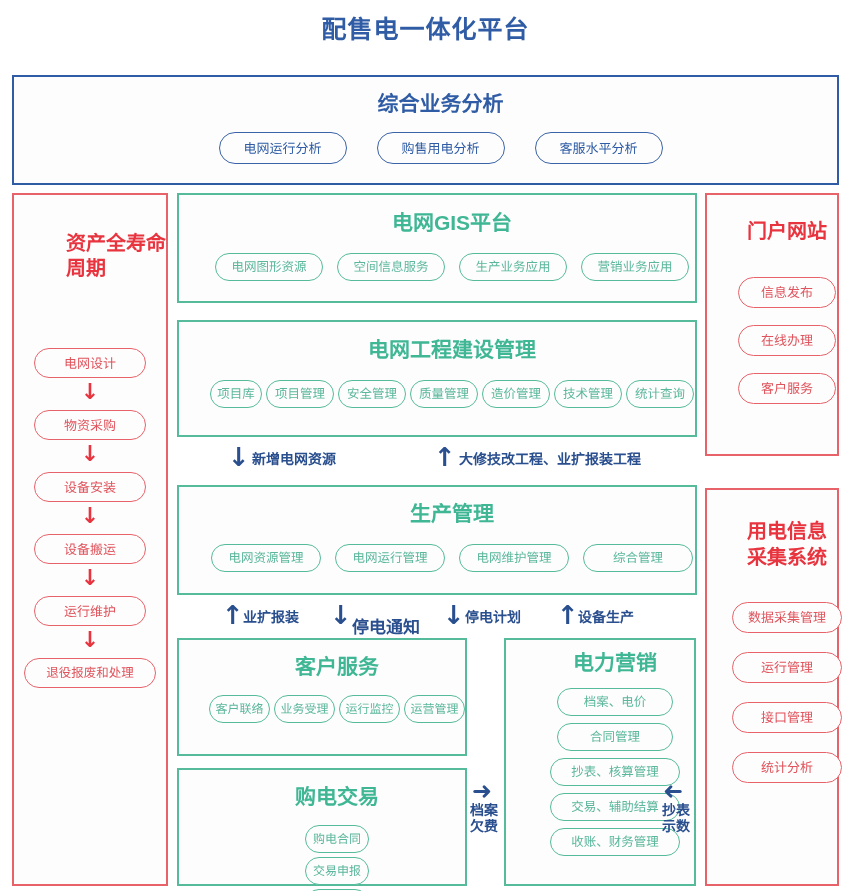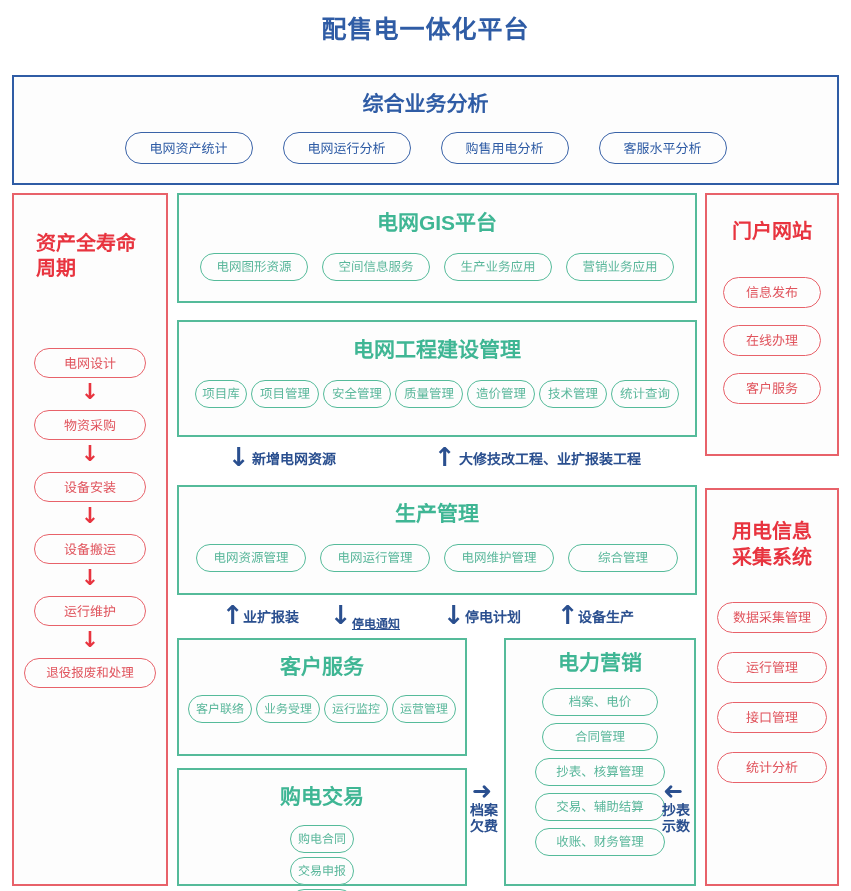--- a/index.html
+++ b/index.html
@@ -16,21 +16,21 @@
 
   
   .page-title{
     position:absolute;left:0;top:9px;width:851px;
     text-align:center;
     font-size:25px;font-weight:bold;letter-spacing:1px;
     color:#2f5ca5;
   }
 
   
-  .panel{position:absolute;box-sizing:border-box;background:#fdfdfd;}
+  .panel{position:absolute;box-sizing:border-box;background:#fdfdfd;padding-left:30px;}
   .panel.blue{border:2px solid #2f5ca5;}
   .panel.green{border:2px solid #55bb9a;}
   .panel.red{border:2px solid #e8626a;}
 
   .panel-title{
     text-align:center;font-weight:bold;line-height:1.25;
   }
   .panel-title.blue{color:#2f5ca5;}
   .panel-title.green{color:#3fb694;}
   .panel-title.red{color:#e8343f;}
@@ -77,21 +77,20 @@
 </head>
 <body>
 
 <div class="page">
 
   <div class="page-title">配售电一体化平台</div>
 
   <div class="panel blue" style="left:12px;top:75px;width:827px;height:110px;">
     <div class="panel-title blue" style="font-size:21px;margin-top:14px;">综合业务分析</div>
     <div class="pill-row" style="margin-top:15px;gap:30px;">
-      <div class="pill blue" style="width:128px;height:32px;font-size:13px;">电网资产统计</div>
       <div class="pill blue" style="width:128px;height:32px;font-size:13px;">电网运行分析</div>
       <div class="pill blue" style="width:128px;height:32px;font-size:13px;">购售用电分析</div>
       <div class="pill blue" style="width:128px;height:32px;font-size:13px;">客服水平分析</div>
     </div>
   </div>
 
   <div class="panel red" style="left:12px;top:193px;width:156px;height:693px;">
     <div class="panel-title red" style="font-size:20px;margin-top:36px;text-align:left;padding-left:22px;">
       <div>资产全寿命</div>
       <div>周期</div>
@@ -161,21 +160,21 @@
   </div>
 
   <div class="arrow" style="left:222px;top:602px;font-size:26px;">
     <span class="glyph">↑</span>
   </div>
   <div class="arrow-label" style="left:243px;top:610px;font-size:14px;">业扩报装</div>
 
   <div class="arrow" style="left:330px;top:602px;font-size:26px;">
     <span class="glyph">↓</span>
   </div>
-  <div class="arrow-label" style="left:352px;top:618px;font-size:12px;text-decoration:underline;">停电通知</div>
+  <div class="arrow-label" style="left:352px;top:618px;font-size:17px;">停电通知</div>
 
   <div class="arrow" style="left:443px;top:602px;font-size:26px;">
     <span class="glyph">↓</span>
   </div>
   <div class="arrow-label" style="left:465px;top:610px;font-size:14px;">停电计划</div>
 
   <div class="arrow" style="left:557px;top:602px;font-size:26px;">
     <span class="glyph">↑</span>
   </div>
   <div class="arrow-label" style="left:578px;top:610px;font-size:14px;">设备生产</div>

